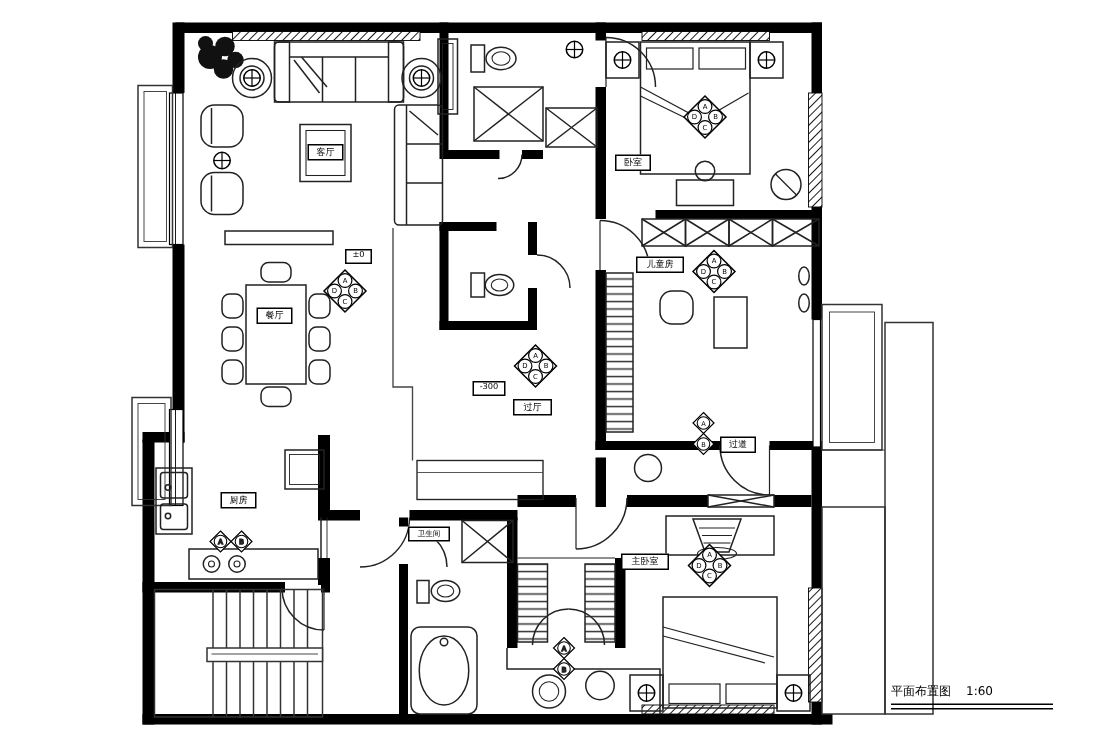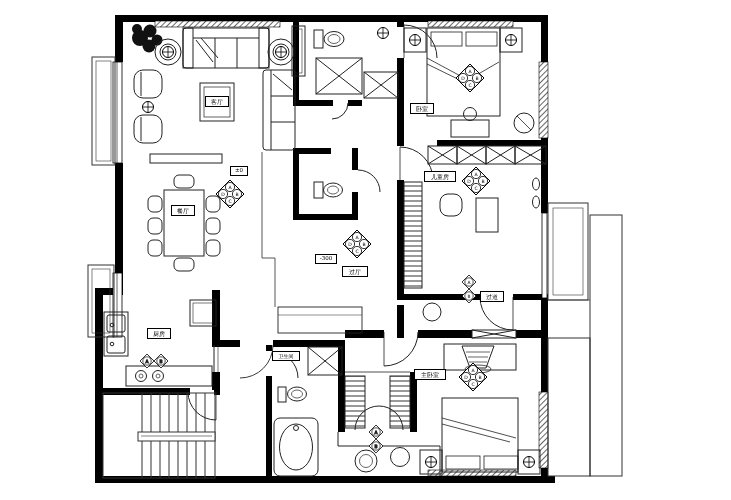--- a/index.html
+++ b/index.html
@@ -400,14 +400,22 @@
 <div class="lbl" style="left:410px;top:103px;width:24px;height:11px;">卧室</div>
 <div class="lbl" style="left:424px;top:171px;width:32px;height:11px;">儿童房</div>
 <div class="lbl" style="left:480px;top:291px;width:24px;height:11px;">过道</div>
 <div class="lbl" style="left:414px;top:369px;width:32px;height:11px;">主卧室</div>
 <div class="lbl" style="left:272px;top:351px;width:28px;height:10px;font-size:5px;">卫生间</div>
 <div class="lbl" style="left:342px;top:266px;width:26px;height:11px;">过厅</div>
 
 <div class="lvl" style="left:230px;top:166px;width:18px;height:10px;">±0</div>
 <div class="lvl" style="left:315px;top:254px;width:22px;height:10px;">-300</div>
 
-
+<div class="titleblk">
+  <div class="titlerow">
+    <span>平面布置图</span>
+    <span>1:60</span>
+  </div>
+  <div class="u1"></div>
+  <div class="u2"></div>
 </div>
 
+</div>
+
 </body></html>

